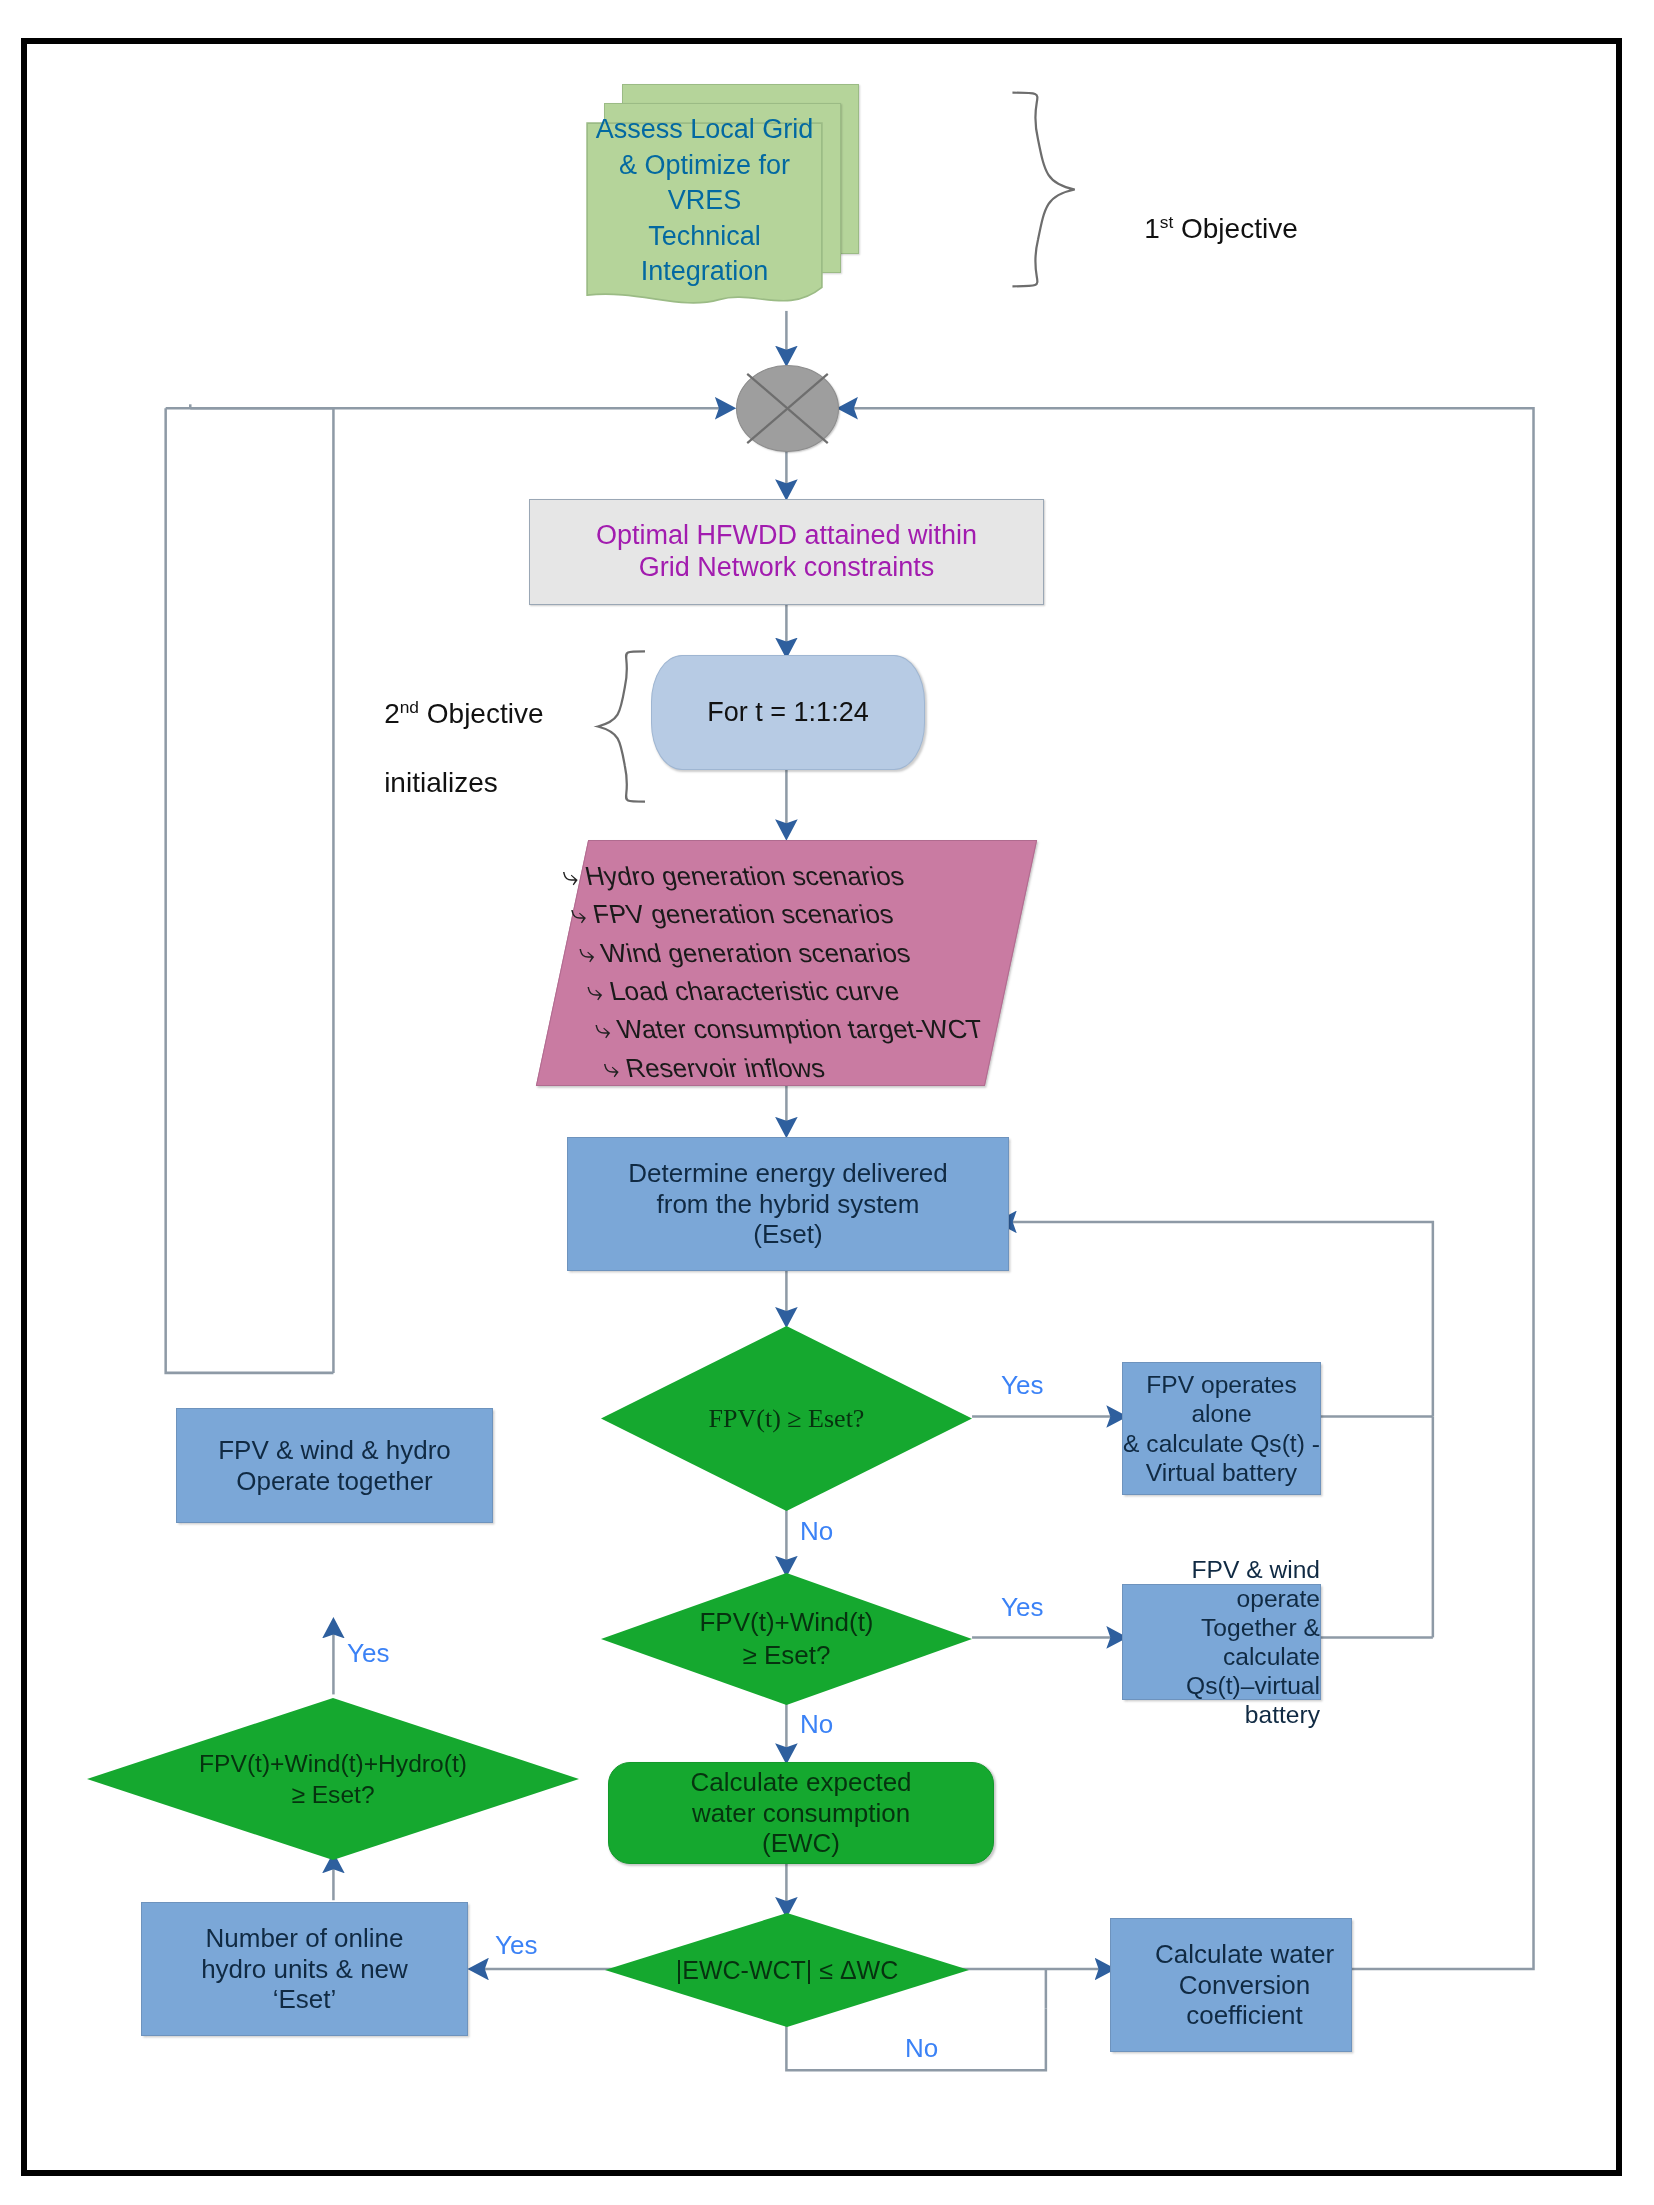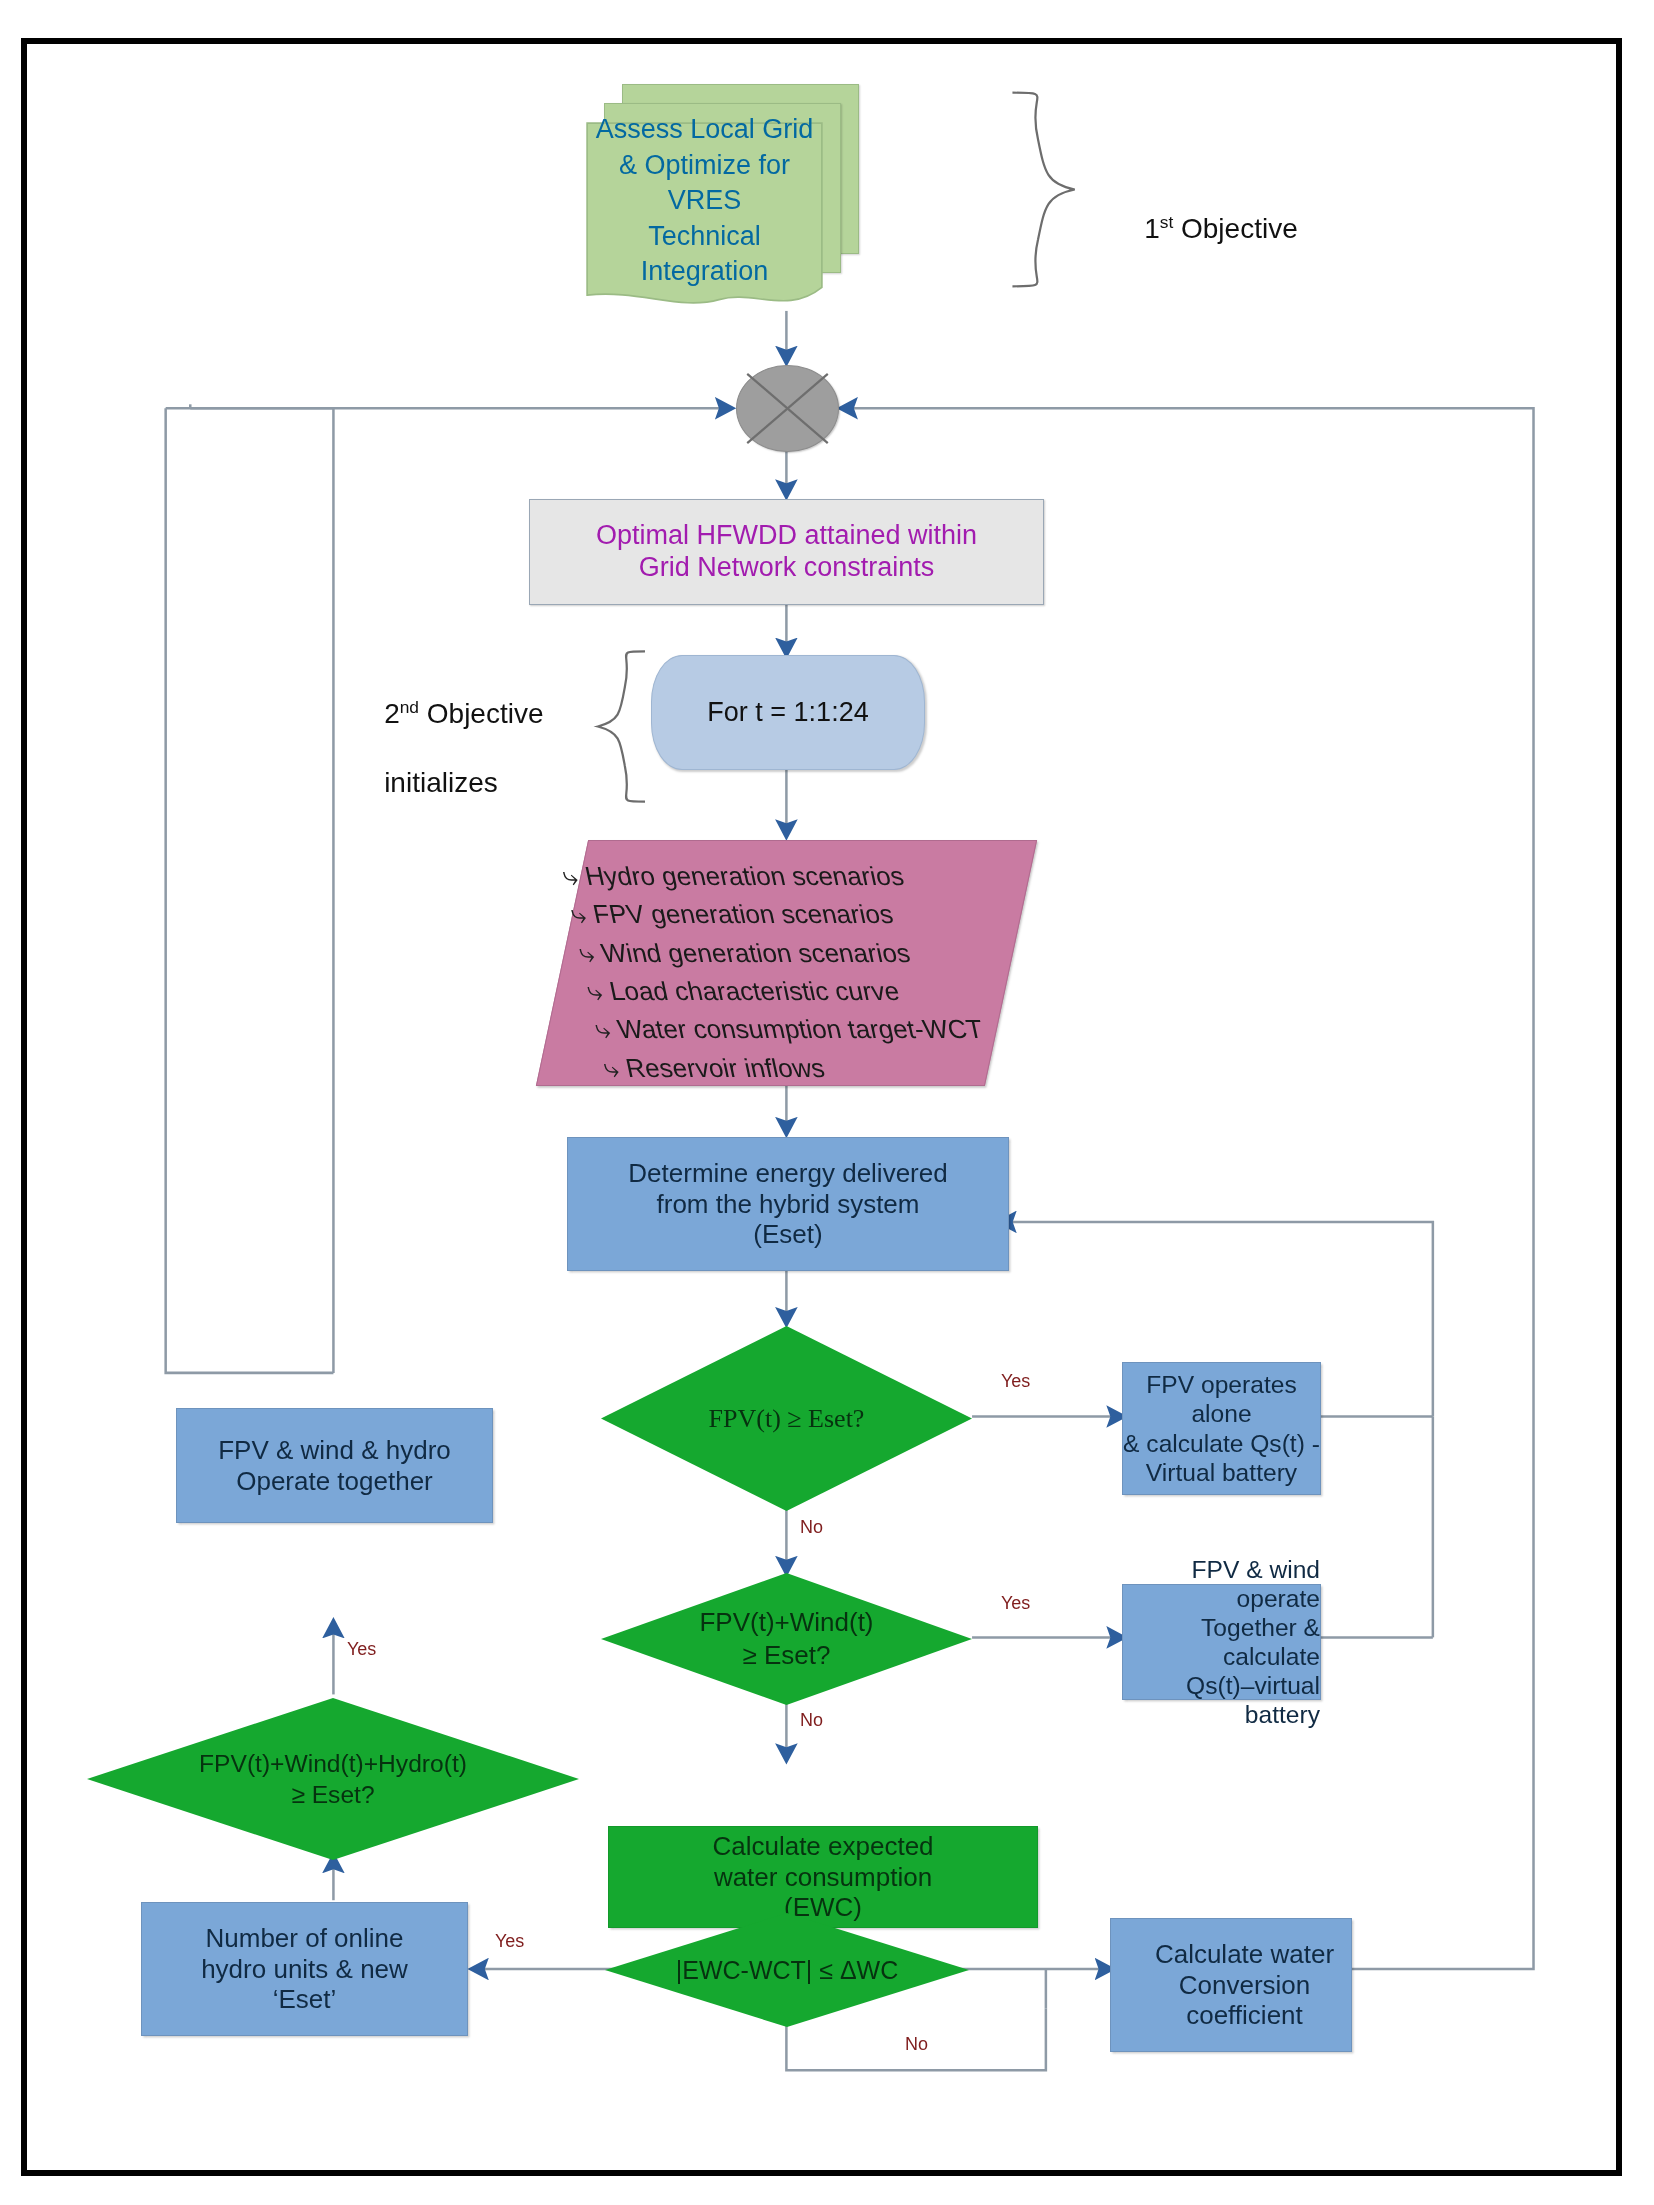--- a/index.html
+++ b/index.html
@@ -60,21 +60,21 @@
   .diamond .dlabel{position:absolute;left:0;top:0;width:100%;height:100%;
      display:flex;align-items:center;justify-content:center;text-align:center;
      font-size:26px;color:#06320f;line-height:1.28;}
 
   
   .junction{position:absolute;border-radius:50%;background:#9e9e9e;border:1.1px solid #8c8c8c;
      box-shadow:1.1px 1.1px 1.7px rgba(0,0,0,.22);}
 
   
   .txt{position:absolute;font-size:28px;color:#111;line-height:1.22;white-space:pre;}
-  .txt-edge{position:absolute;font-size:18px;color:#7f1d1d;line-height:1.15;white-space:pre;text-align:right;}
+  .txt-edge{position:absolute;font-size:26px;color:#3b82f6;line-height:1.15;white-space:pre;text-align:right;}
   sup{font-size:.62em;vertical-align:super;}
 </style>
 </head>
 <body>
 
 <div id="canvas">
   <div id="frame"></div>
 
   <svg id="wires" viewBox="0 0 2959 3943" xmlns="http://www.w3.org/2000/svg">
     <defs>
@@ -230,21 +230,21 @@
 ≥ Eset?</span>
     </div>
   </div>
   <div class="txt-edge" style="left:347px;top:1639px;"><span>Yes</span></div>
 
   <div class="node box-blue" style="left:176px;top:1408px;width:317px;height:115px;">
     <span style="white-space:pre-line">FPV &amp; wind &amp; hydro
 Operate together</span>
   </div>
 
-  <div class="node box-green" style="left:608px;top:1826px;width:430px;height:102px;">
+  <div class="node box-green" style="left:608px;top:1762px;width:386px;height:102px;border-radius:22px;">
     <span style="white-space:pre-line">Calculate expected
 water consumption
 (EWC)</span>
   </div>
 
   <div class="diamond" style="left:605px;top:1913px;width:364px;height:114px;">
     <div class="dshape"></div>
     <div class="dlabel" style="font-size:25px;">
       <span>|EWC-WCT| ≤ ΔWC</span>
     </div>

